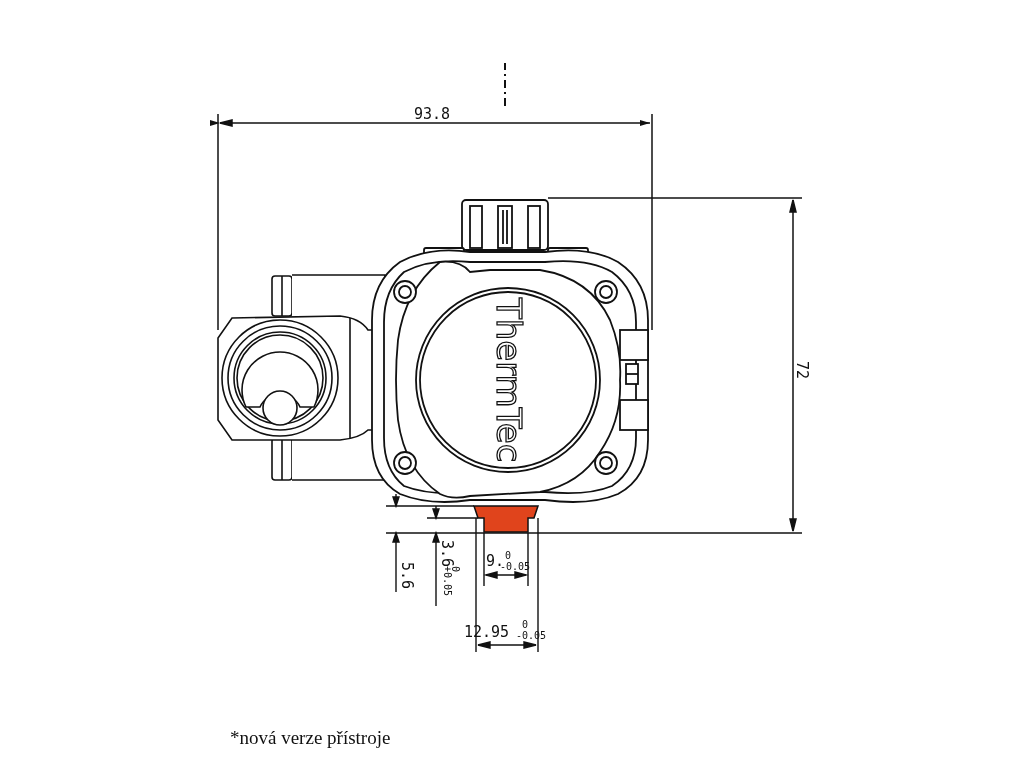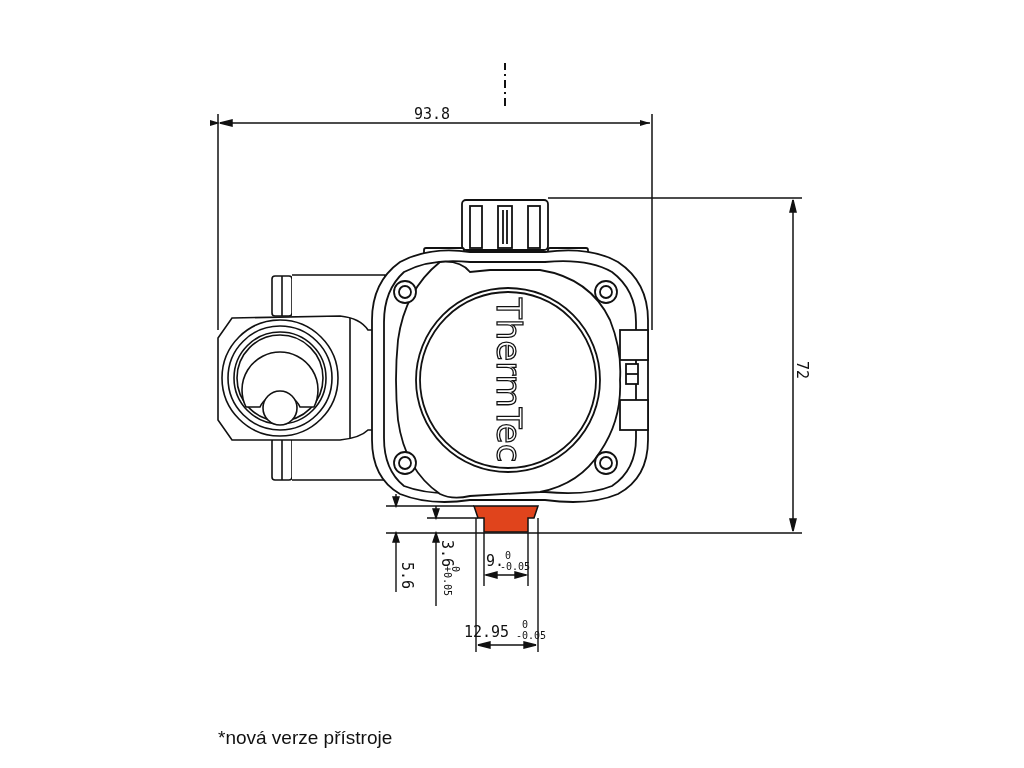--- a/index.html
+++ b/index.html
@@ -1,21 +1,21 @@
 <!DOCTYPE html>
 <html><head>
 <meta charset="utf-8">
 <style>
   html,body{margin:0;padding:0;background:#ffffff;}
   body{width:1024px;height:768px;position:relative;overflow:hidden;font-family:"DejaVu Sans Mono",monospace;}
   #drawing{position:absolute;left:0;top:0;}
   .dimtxt{font-family:"DejaVu Sans Mono",monospace;font-size:15px;fill:#111;}
   .dimsm{font-family:"DejaVu Sans Mono",monospace;font-size:10px;fill:#111;}
   .brand{font-family:"DejaVu Sans",sans-serif;font-size:34px;fill:none;stroke:#111;stroke-width:1.3;}
-  #footnote{position:absolute;left:218px;top:727px;font-family:Liberation Sans, sans-serif;font-size:19px;color:#111;}
+  #footnote{position:absolute;left:230px;top:727px;font-family:Liberation Serif, serif;font-size:19px;color:#111;}
 </style>
 </head>
 <body>
 
 <svg id="drawing" width="1024" height="768" viewBox="0 0 1024 768" xmlns="http://www.w3.org/2000/svg">
   <defs>
     <marker id="arr" markerWidth="10" markerHeight="6" refX="10" refY="3" orient="auto" markerUnits="userSpaceOnUse">
       <path d="M0,0 L10,3 L0,6 Z" fill="#111"></path>
     </marker>
   </defs>

